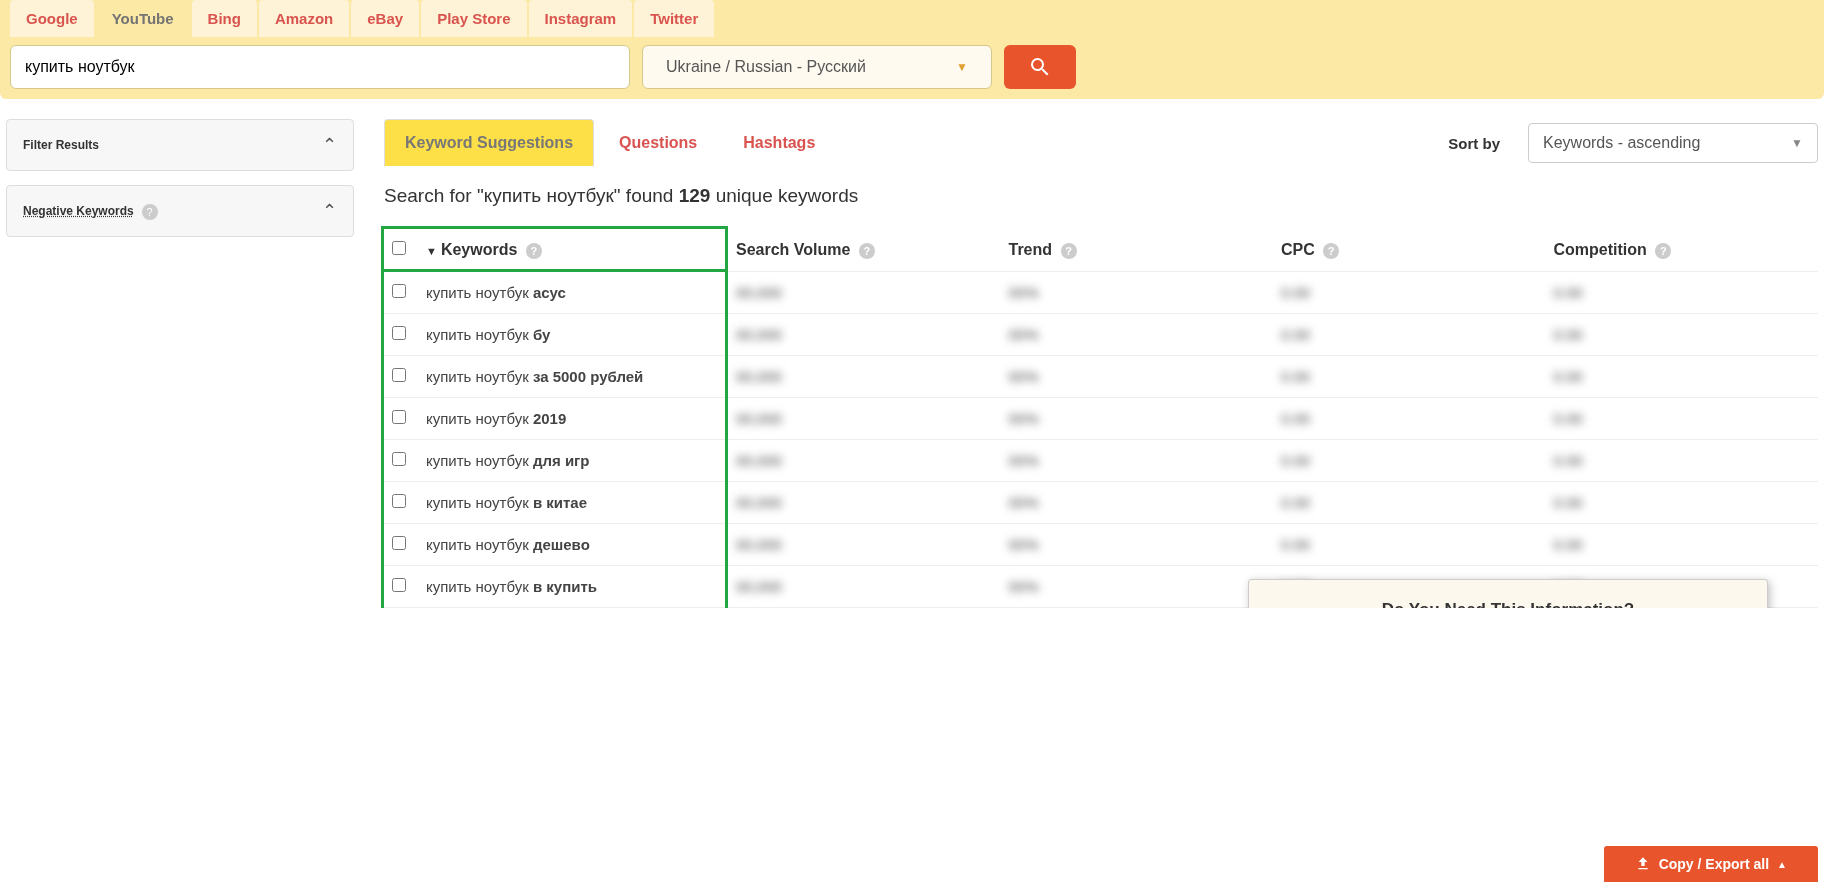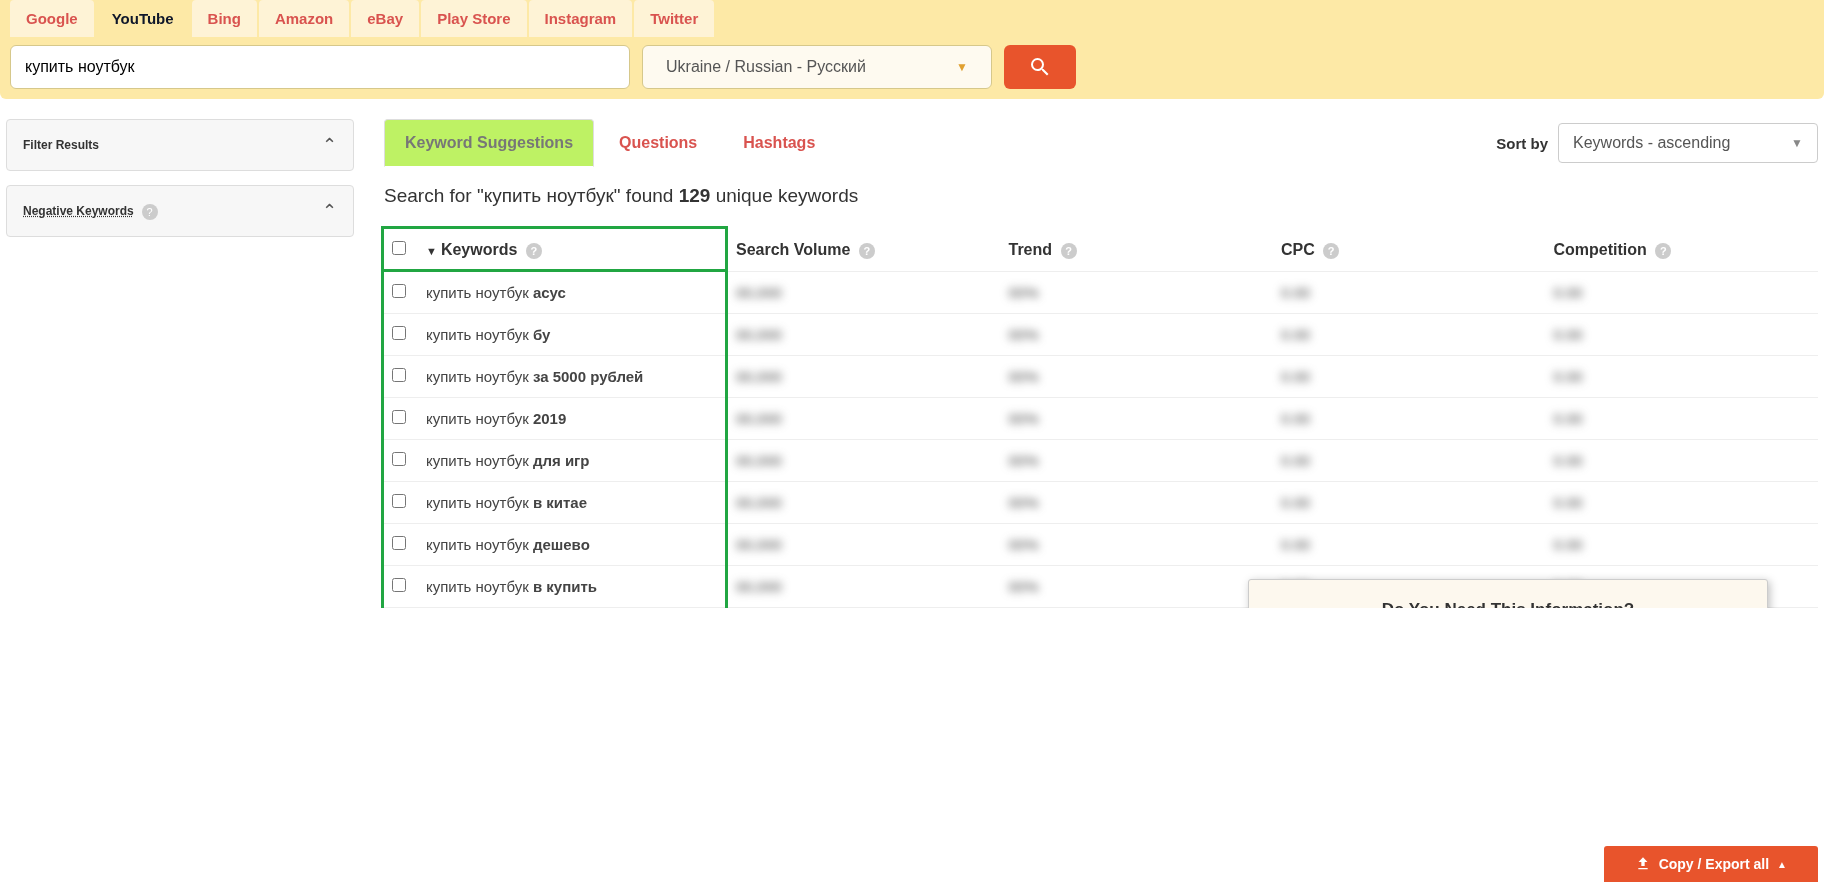--- a/index.html
+++ b/index.html
@@ -2,21 +2,21 @@
 <html><head>
 <meta charset="utf-8">
 <style>
 * { box-sizing: border-box; margin: 0; padding: 0; }
 body { font-family: Arial, Helvetica, sans-serif; font-size: 14px; color: #333; background: #fff; }
 
 
 .search-wrap { background: #fde9a6; padding: 0 10px 10px 10px; margin: 0 0 20px 0; border-radius: 0 0 6px 6px; }
 .platform-tabs { display: flex; gap: 2px; }
 .platform-tab { padding: 10px 16px; background: #fef3d6; color: #d9534f; font-weight: bold; font-size: 15px; cursor: pointer; border-radius: 4px 4px 0 0; }
-.platform-tab.active { background: #fde9a6; color: #0f172a; }
+.platform-tab.active { background: #fde9a6; color: #737373; }
 .search-row { display: flex; gap: 12px; align-items: stretch; margin-top: 8px; }
 .search-input { flex: 0 0 620px; padding: 12px 14px; font-size: 16px; border: 1px solid #d6c88b; border-radius: 6px; background:#fff; }
 .locale-select { flex: 0 0 350px; display:flex; align-items:center; justify-content:space-between; padding: 10px 23px; font-size: 16px; border: 1px solid #d6c88b; border-radius: 6px; background:#fefaf0; cursor:pointer; color:#555; }
 .locale-select .caret { color:#e0a030; font-size:12px; }
 .search-btn { flex: 0 0 72px; background:#e8542c; border:none; border-radius:6px; display:flex; align-items:center; justify-content:center; cursor:pointer; }
 .search-btn svg { width:24px; height:24px; fill:#fff; }
 
 
 .cols { display:flex; gap:30px; padding: 0 6px; align-items:flex-start; }
 .left { flex: 0 0 348px; }
@@ -26,24 +26,24 @@
 .panel-head .ttl.und { text-decoration: underline dotted; }
 .help-ic { display:inline-block; width:16px; height:16px; border-radius:50%; background:#ccc; color:#fff; font-size:11px; text-align:center; line-height:16px; margin-left:4px; vertical-align:middle; }
 .chev { font-size:18px; color:#555; }
 
 .right { flex:1; position:relative; }
 
 
 .tabrow { display:flex; align-items:center; justify-content:space-between; margin-bottom:18px; }
 .sec-tabs { display:flex; gap:4px; }
 .sec-tab { padding:14px 20px; font-size:16px; font-weight:bold; color:#d9534f; cursor:pointer; border:1px solid transparent; border-radius:4px 4px 0 0; }
-.sec-tab.active { color:#777; border-color:#ddd; border-bottom-color:#fff; background:#bef264;text-align:right; }
-.sort-wrap { display:flex; align-items:center; gap:10px; }
+.sec-tab.active { color:#777; border-color:#ddd; border-bottom-color:#fff; background:#fde047;text-align:right; }
+.sort-wrap { display:flex; align-items:center; gap:28px; }
 .sort-lbl { font-weight:bold; font-size:15px; }
-.sort-sel { display:flex; align-items:center; justify-content:space-between; width:260px; padding:10px 14px; border:1px solid #ccc; border-radius:4px; font-size:16px; color:#555; cursor:pointer; }
+.sort-sel { display:flex; align-items:center; justify-content:space-between; width:290px; padding:10px 14px; border:1px solid #ccc; border-radius:4px; font-size:16px; color:#555; cursor:pointer; }
 .sort-sel .caret { color:#888; font-size:12px; }
 
 .result-line { font-size:19px; margin-bottom:22px; }
 .result-line strong { font-weight:bold; }
 
 .promo { border-left:5px solid #e8b43a; background:#fdf8ee; padding:20px 24px; font-size:18px; font-weight:bold; margin-bottom:26px; }
 .promo a { color:#d9534f; text-decoration:none; }
 
 
 .tbl { width:100%; border-collapse:collapse; table-layout:fixed; }

